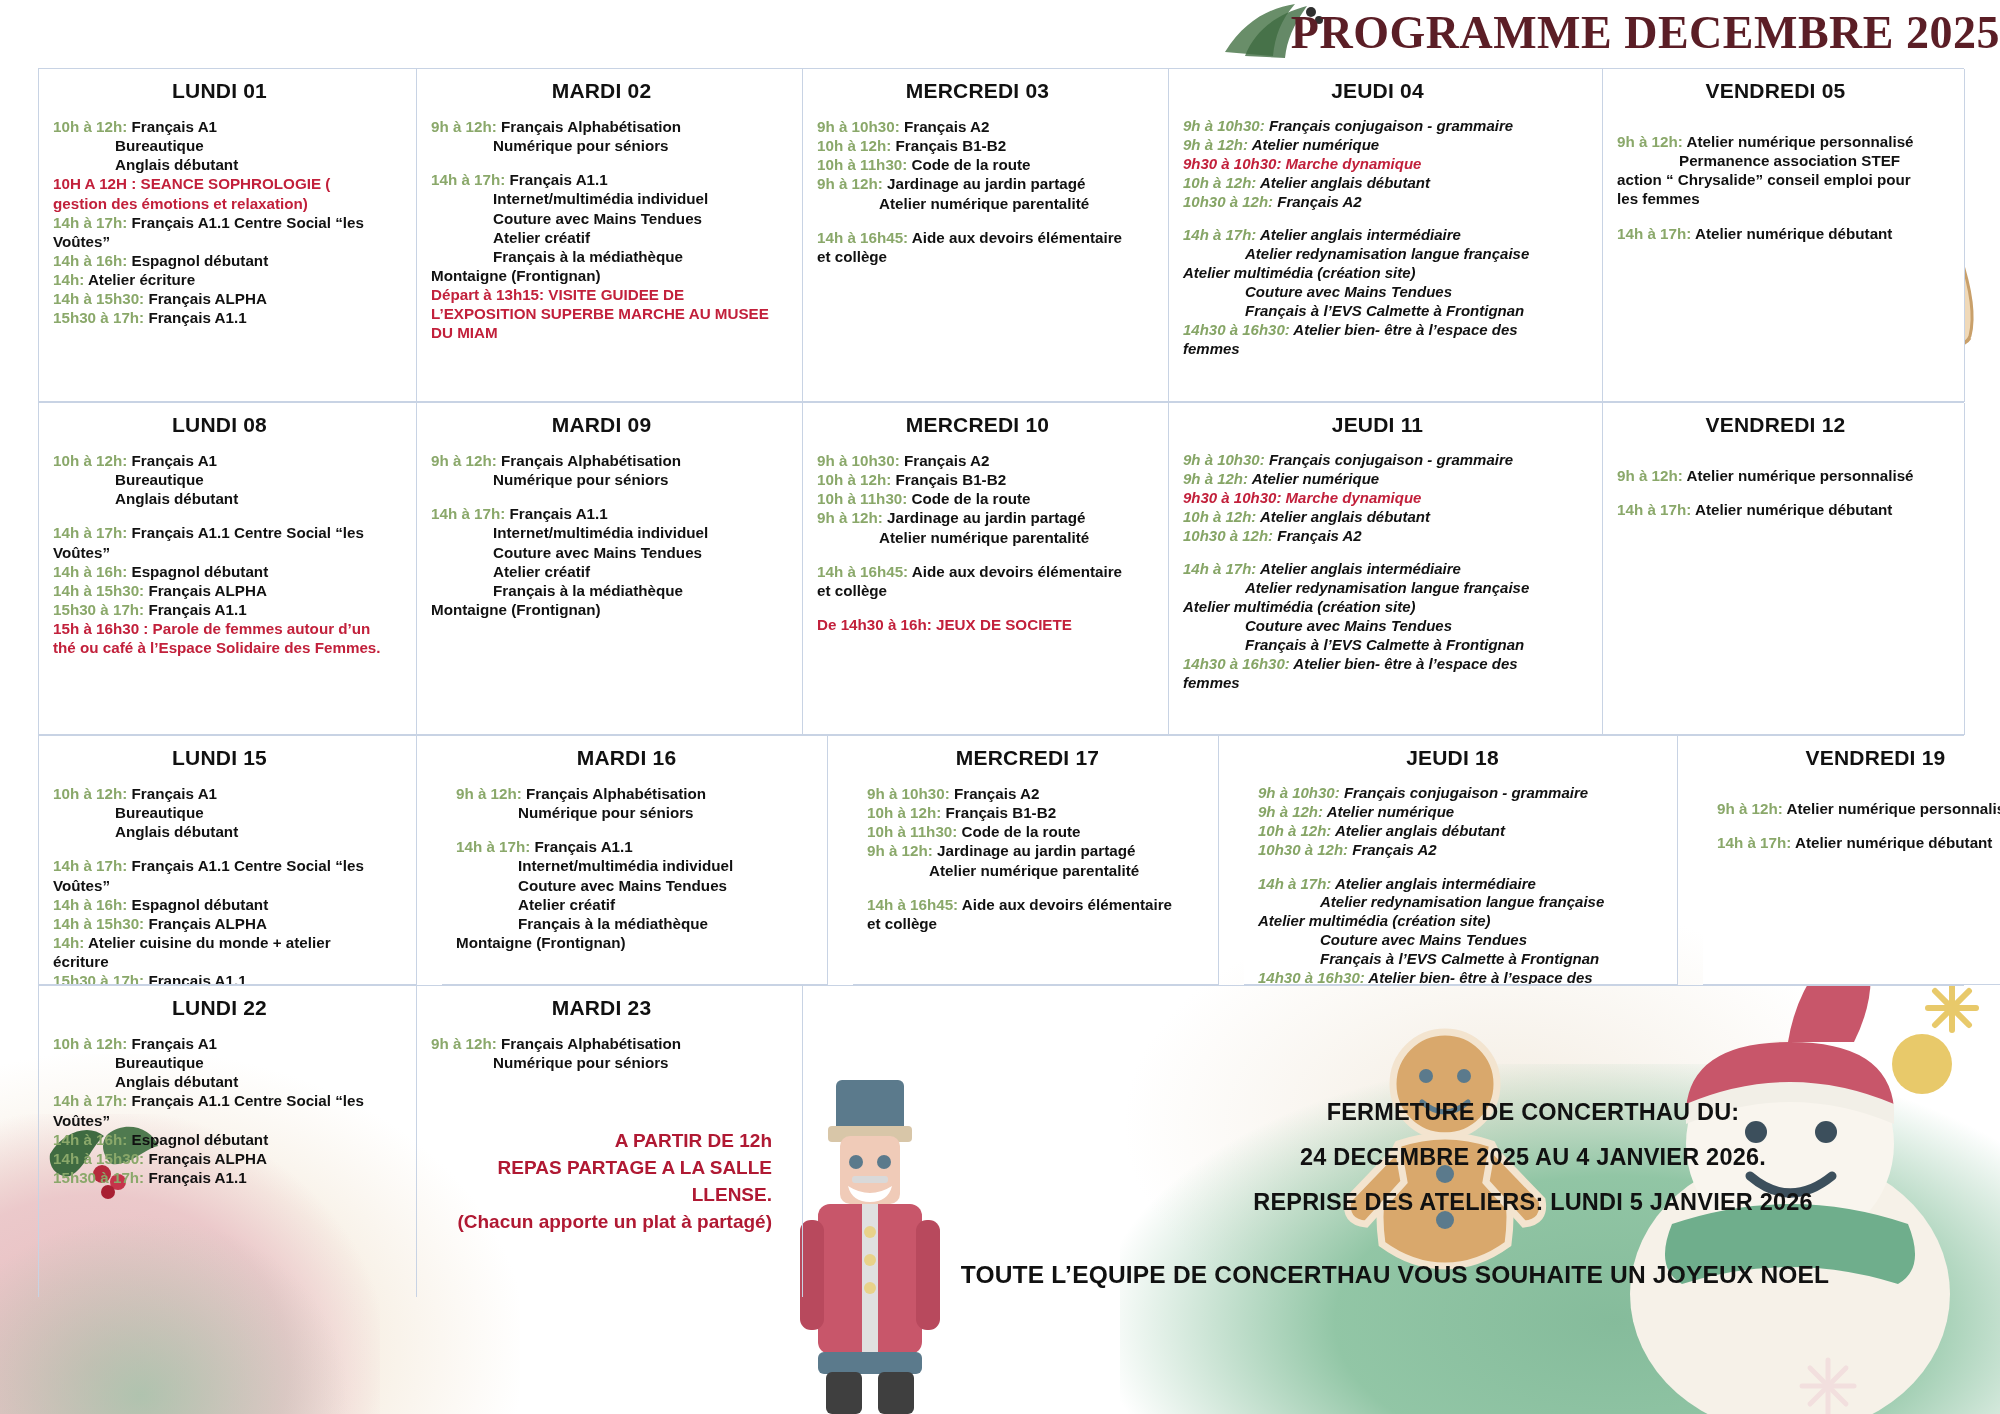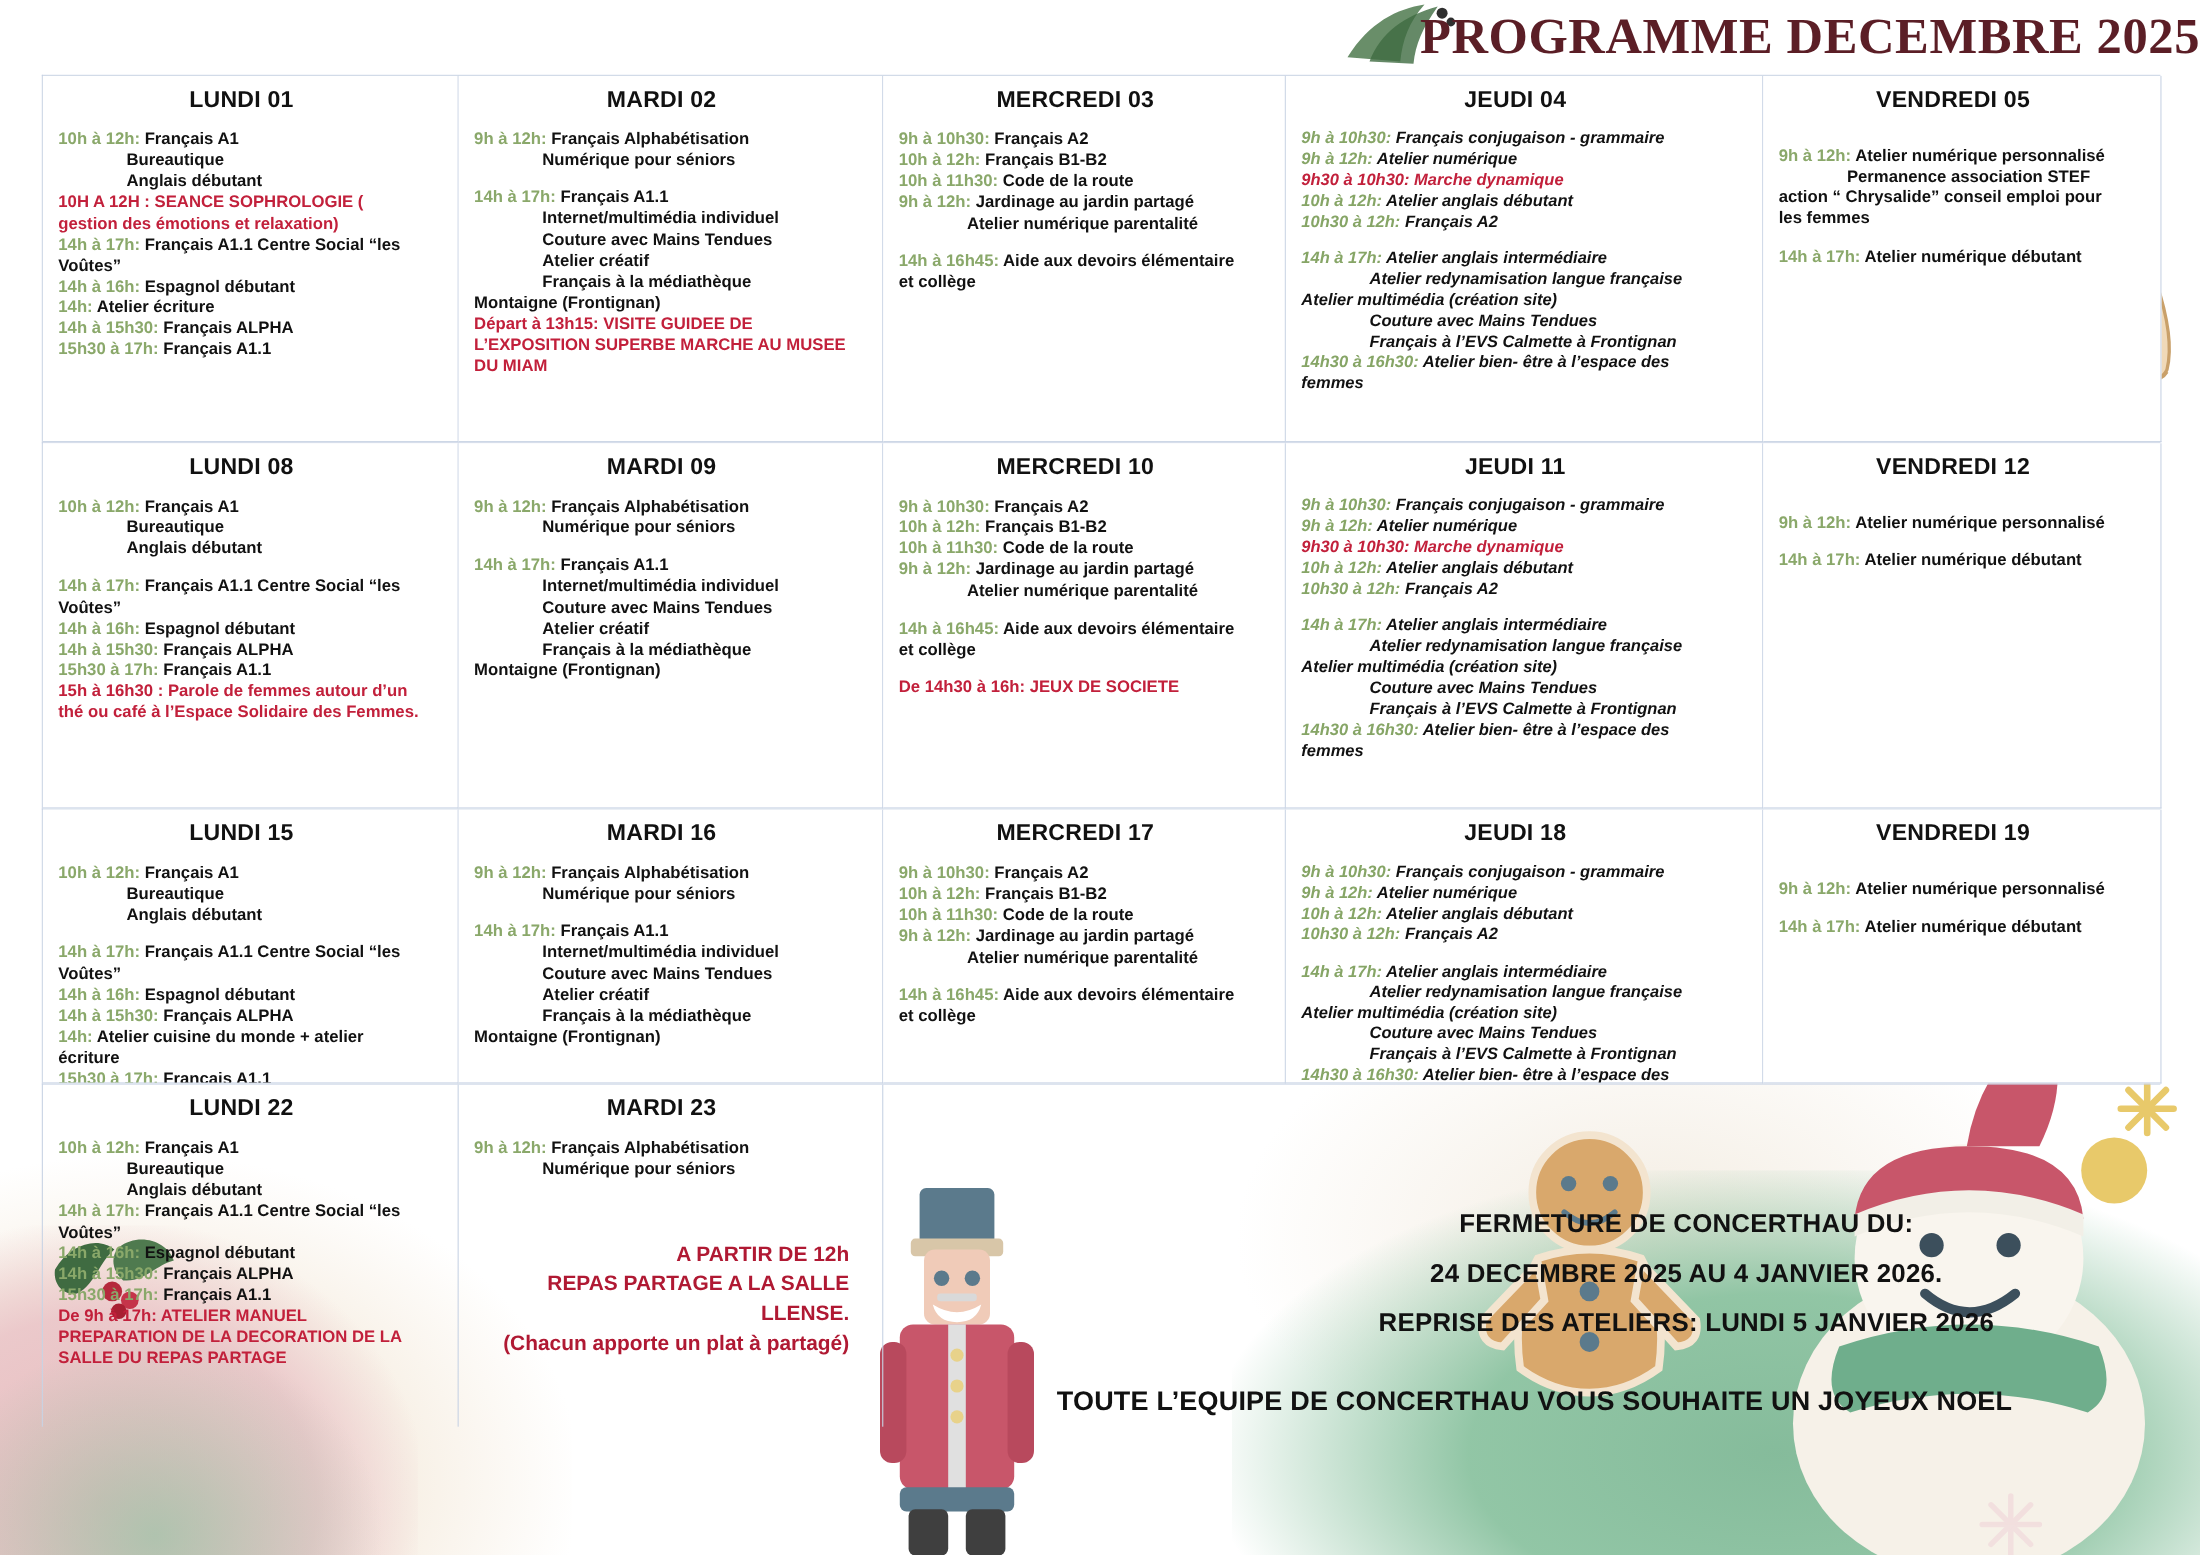--- a/index.html
+++ b/index.html
@@ -80,21 +80,21 @@
   }
   .week {
     display: grid;
     grid-template-columns: 378px 386px 366px 434px 362px;
     border-top: 1.5px solid #c8d3e4;
     border-left: 1.5px solid #c8d3e4;
   }
   .week:last-child { border-bottom: 1.5px solid #c8d3e4; }
   .week.w1 { height: 334px; }
   .week.w2 { height: 333px; }
-  .week.w3 { height: 250px; }
+  .week.w3 { height: 250px; gap: 25px; }
   .week.w4 { height: 312px; border-bottom: none; }
 
   .cell {
     border-right: 1.5px solid #c8d3e4;
     border-bottom: 1.5px solid #c8d3e4;
     padding: 10px 30px 6px 14px;
     overflow: hidden;
     position: relative;
   }
   .week.w4 .cell { border-bottom: none; }
@@ -472,21 +472,20 @@
       <div class="cell transparent-bg">
         <div class="dayhead">LUNDI 22</div>
         <div class="lines">
           <div class="ln"><span class="t">10h à 12h: </span><span>Français  A1</span></div>
           <div class="ln indent"><span>Bureautique</span></div>
           <div class="ln indent"><span>Anglais débutant</span></div>
           <div class="ln"><span class="t">14h à 17h: </span><span>Français A1.1 Centre Social “les Voûtes”</span></div>
           <div class="ln"><span class="t">14h à 16h: </span><span>Espagnol débutant</span></div>
           <div class="ln"><span class="t">14h à 15h30: </span><span>Français ALPHA</span></div>
           <div class="ln"><span class="t">15h30 à 17h: </span><span>Français A1.1</span></div>
-          <div class="ln red"><span>De 9h à 17h: ATELIER MANUEL PREPARATION DE LA DECORATION DE LA SALLE DU REPAS PARTAGE</span></div>
         </div>
       </div>
       <div class="cell transparent-bg">
         <div class="dayhead">MARDI 23</div>
         <div class="lines">
           <div class="ln"><span class="t">9h à 12h: </span><span>Français Alphabétisation</span></div>
           <div class="ln indent"><span>Numérique pour séniors</span></div>
         </div>
         <div class="meal">
           <div>A PARTIR DE 12h</div>

